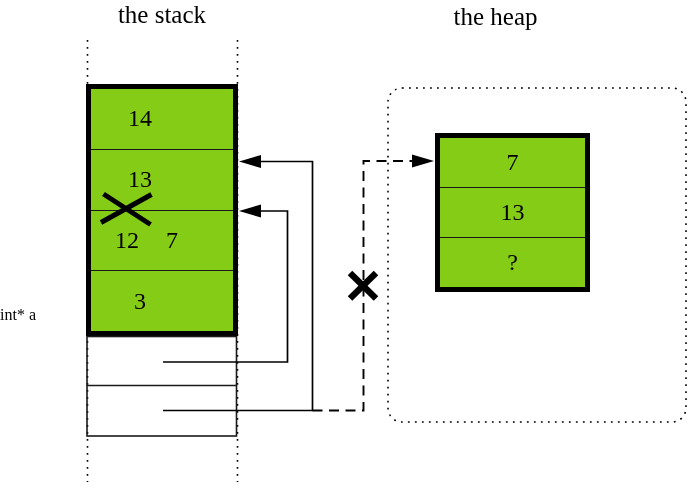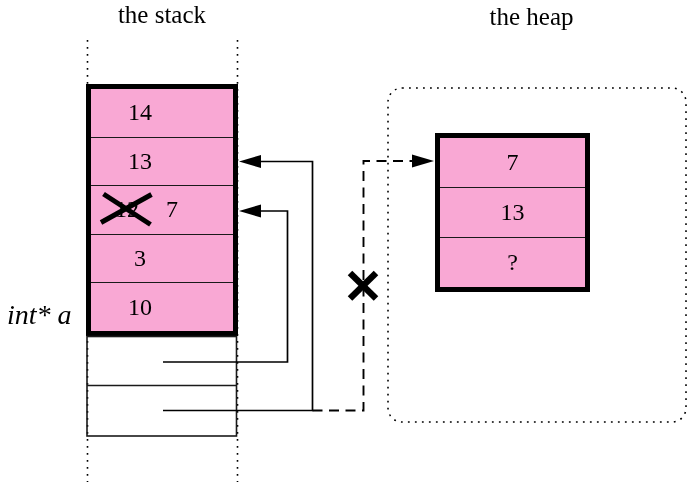--- a/index.html
+++ b/index.html
@@ -20,27 +20,27 @@
 
   .title {
     position: absolute;
     z-index: 1;
     font-size: 25px;
     line-height: 27px;
     text-align: center;
     white-space: nowrap;
   }
   .title-stack { left: 66px;  top: 1px; width: 192px; }
-  .title-heap  { left: 434px; top: 3px; width: 195px; }
+  .title-heap  { left: 398px; top: 3px; width: 195px; }
 
   
   .membox {
     position: absolute;
     z-index: 1;
-    background: #f9a8d4;
+    background: #84cc16;
     border: 5px solid #000;
     display: flex;
     flex-direction: column;
   }
   .stack-box { left: 86px;  top: 84px;  width: 152px; height: 252px; }
   .heap-box  { left: 435px; top: 133px; width: 155px; height: 159px; }
 
   .cell {
     flex: 1;
     position: relative;
@@ -60,25 +60,24 @@
   .cell.overwritten .new-val {
     position: absolute; top: 0; bottom: 0;
     display: flex; align-items: center; justify-content: center;
   }
   .cell.overwritten .old-val { left: 18px; width: 36px; }
   .cell.overwritten .new-val { left: 66px; width: 30px; }
 
   .ptr-label {
     position: absolute;
     z-index: 1;
-    left: 7px;
-    font-size: 28px;
+    left: 0;
+    font-size: 16px;
     line-height: 26px;
     white-space: pre;
-    font-style: italic;
   }
   .label-a { top: 302px; }
   .label-b { top: 352px; }
   .label-c { top: 400px; }
 </style>
 </head>
 <body>
 
 <div class="canvas">
 
@@ -97,23 +96,20 @@
     </div>
     <div class="cell">
       <span>13</span>
     </div>
     <div class="cell overwritten">
       <span class="old-val">12</span>
       <span class="new-val">7</span>
     </div>
     <div class="cell">
       <span>3</span>
-    </div>
-    <div class="cell">
-      <span>10</span>
     </div>
   </div>
 
   <div class="ptr-label label-a">int* a</div>
 
   <div class="membox heap-box">
     <div class="cell">
       <span>7</span>
     </div>
     <div class="cell">

